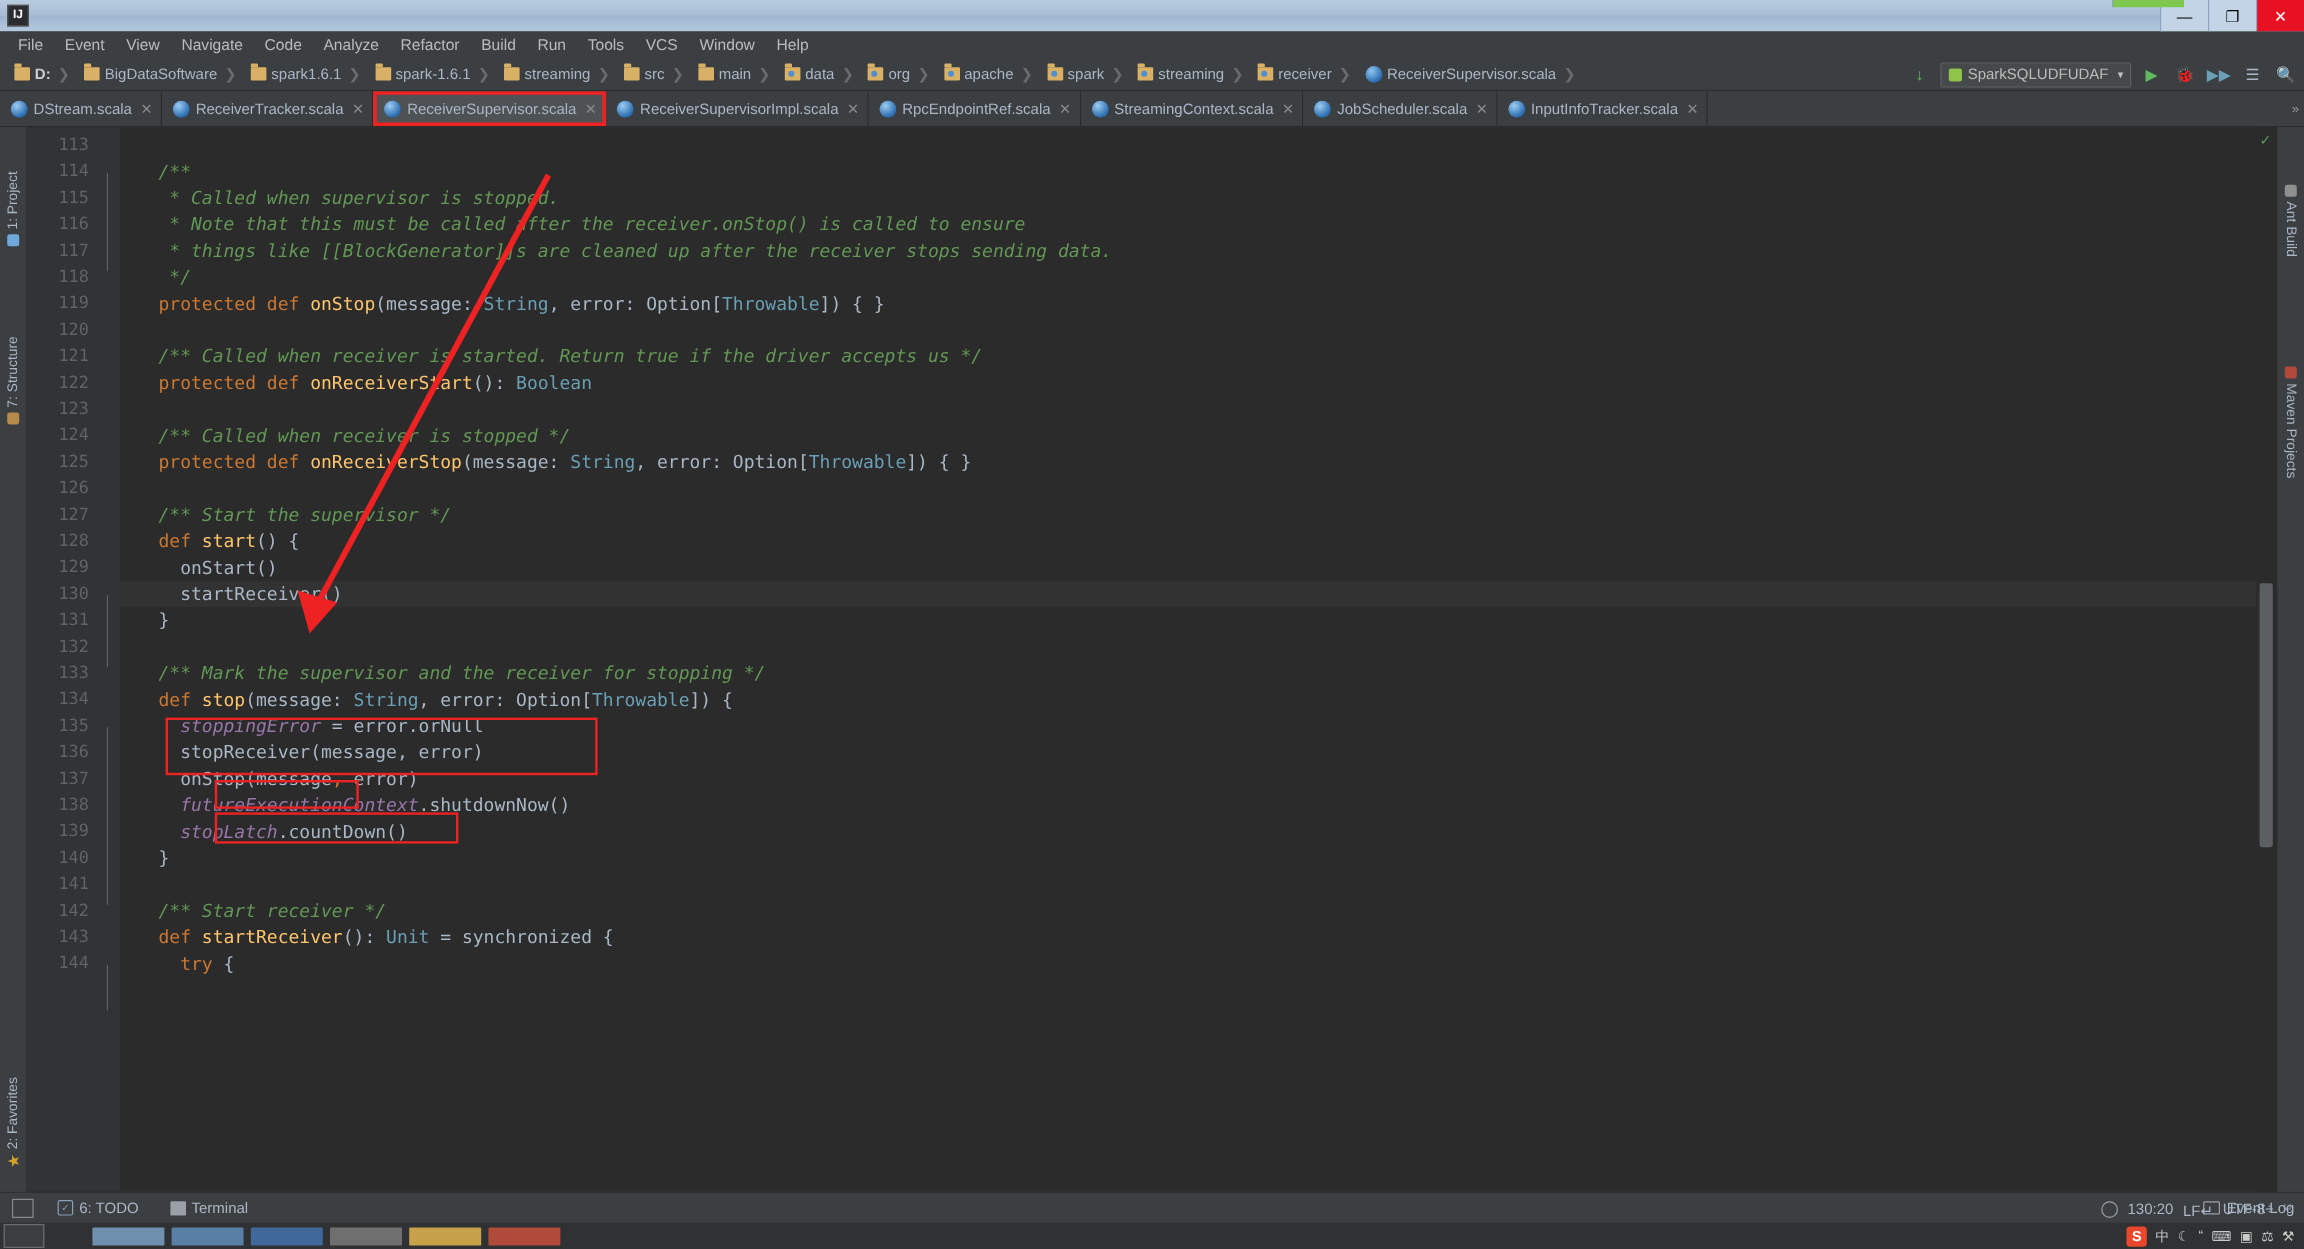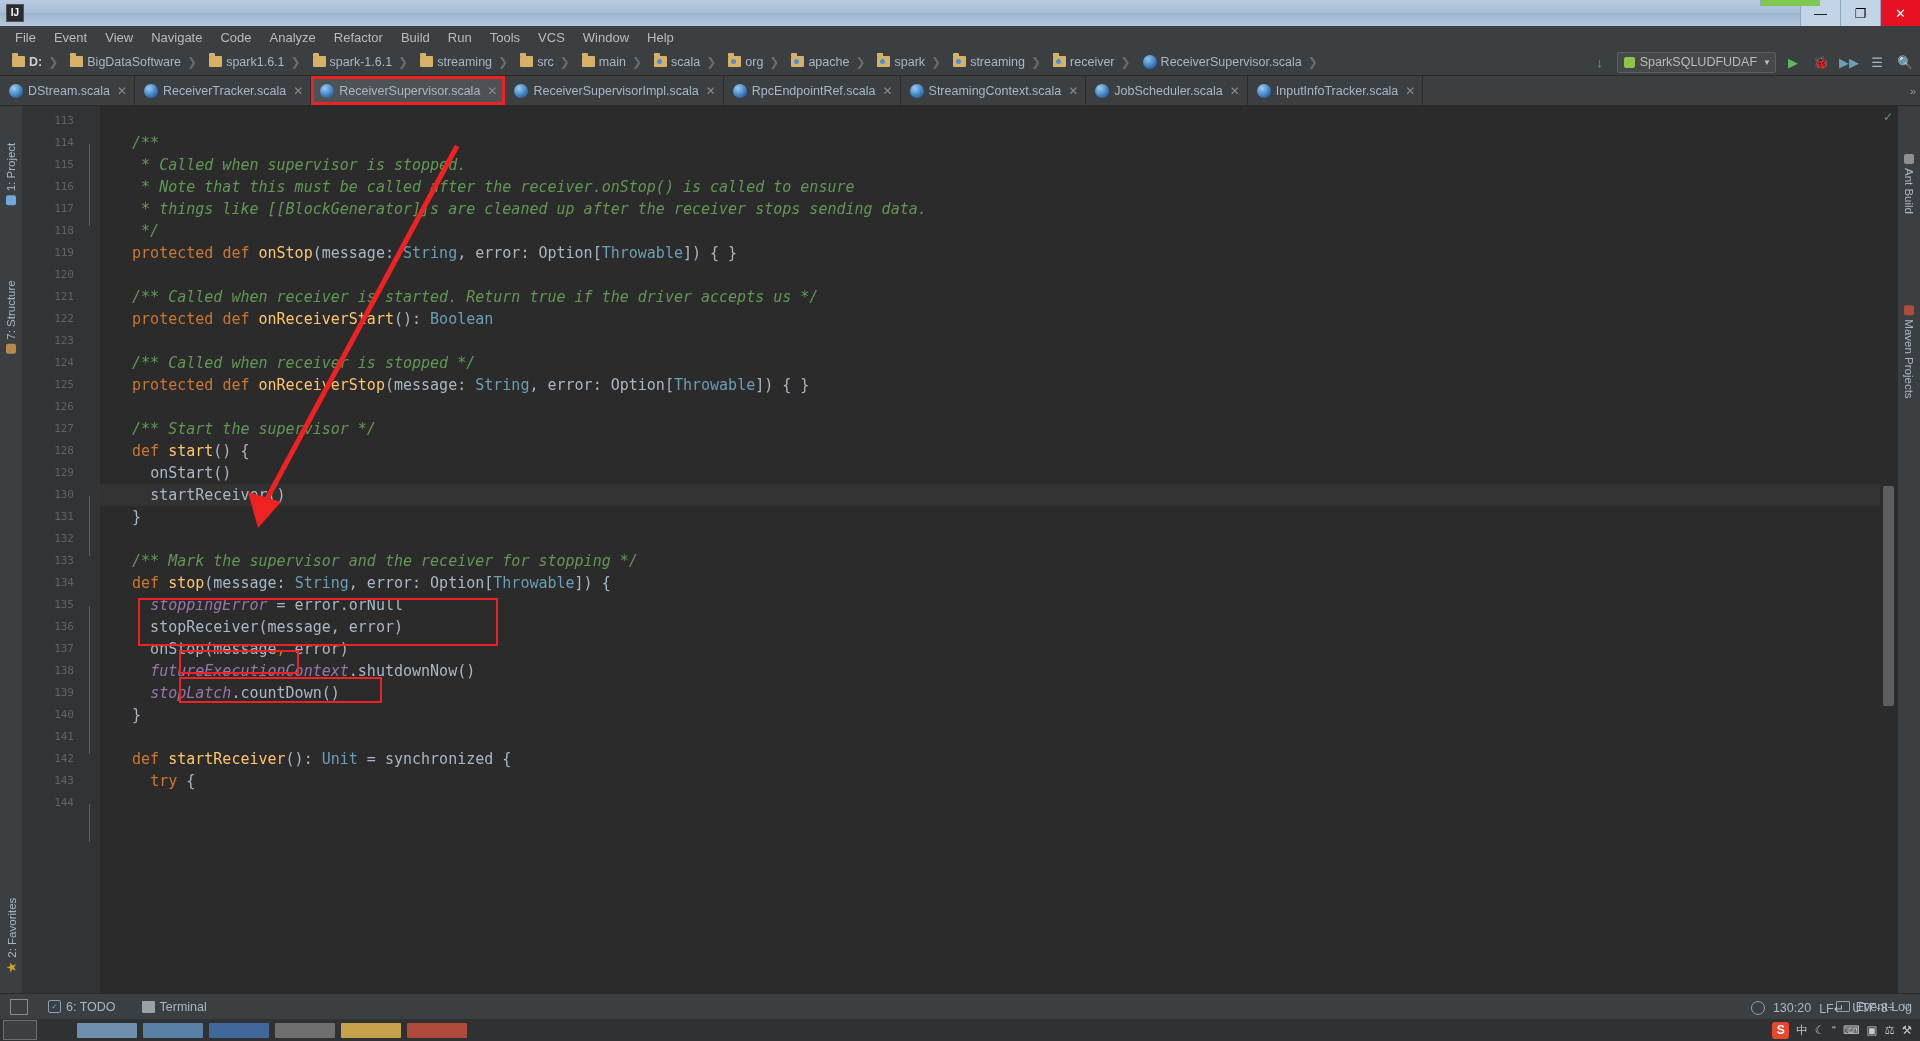--- a/index.html
+++ b/index.html
@@ -67,21 +67,21 @@
   #body{display:flex;height:calc(1041px - 26px - 22px - 28px - 30px - 26px - 22px);}
   .sidestrip{width:22px;background:#3c3f41;color:#a9b7c6;font-size:11.5px;position:relative;flex:none;}
   .sidestrip .vlabel{position:absolute;left:50%;transform-origin:center;white-space:nowrap;
     display:flex;align-items:center;gap:4px;}
   .vl-left{transform:translateX(-50%) rotate(-90deg);}
   .vl-right{transform:translateX(-50%) rotate(90deg);}
   .sqico{width:10px;height:10px;background:#6fa8dc;border-radius:2px;flex:none;}
   .starico{color:#d7a22a;font-size:13px;}
 
   #editorwrap{flex:1;display:flex;background:#2b2b2b;position:relative;overflow:hidden;}
-  #gutter{width:78px;background:#313335;color:#606366;font-size:11px;text-align:right;
+  #gutter{width:78px;background:#313335;color:#606366;font-size:14px;text-align:right;
     padding-top:4px;flex:none;position:relative;font-family:"DejaVu Sans Mono",monospace;}
   #gutter .gl{height:22px;line-height:22px;padding-right:26px;position:relative;}
   #gutter .foldline{position:absolute;right:10px;width:1px;background:#5c5f61;}
 
   #codearea{flex:1;position:relative;padding-top:4px;overflow:hidden;
     font-family:"DejaVu Sans Mono",monospace;font-size:15px;}
   .cl{height:22px;line-height:22px;white-space:pre;padding-left:14px;color:#a9b7c6;}
   .cl.cur{background:#323232;}
   .cmt{color:#629755;font-style:italic;}
   .kw{color:#cc7832;}
@@ -180,21 +180,21 @@
         <span class="lbl">src</span>
         <span class="sep">❯</span>
       </div>
       <div class="crumb">
         <span class="folder"></span>
         <span class="lbl">main</span>
         <span class="sep">❯</span>
       </div>
       <div class="crumb">
         <span class="folder src"></span>
-        <span class="lbl">scala</span>
+        <span class="lbl">data</span>
         <span class="sep">❯</span>
       </div>
       <div class="crumb">
         <span class="folder src"></span>
         <span class="lbl">org</span>
         <span class="sep">❯</span>
       </div>
       <div class="crumb">
         <span class="folder src"></span>
         <span class="lbl">apache</span>
@@ -363,20 +363,21 @@
         <div class="cl"></div>
         <div class="cl">  <span class="cmt">/** Mark the supervisor and the receiver for stopping */</span></div>
         <div class="cl">  <span class="kw">def </span><span class="fn">stop</span><span class="pl">(message: </span><span class="typ">String</span><span class="pl">, error: Option[</span><span class="typ">Throwable</span><span class="pl">]) {</span></div>
         <div class="cl">  <span class="pl">  </span><span class="fld">stoppingError</span><span class="pl"> = error.orNull</span></div>
         <div class="cl">  <span class="pl">  stopReceiver(message, error)</span></div>
         <div class="cl">  <span class="pl">  onStop(message</span><span class="kw">,</span><span class="pl"> error)</span></div>
         <div class="cl">  <span class="pl">  </span><span class="fld">futureExecutionContext</span><span class="pl">.shutdownNow()</span></div>
         <div class="cl">  <span class="pl">  </span><span class="fld">stopLatch</span><span class="pl">.countDown()</span></div>
         <div class="cl">  <span class="pl">}</span></div>
         <div class="cl"></div>
+        <div class="cl">  <span class="cmt">/** Start receiver */</span></div>
         <div class="cl">  <span class="kw">def </span><span class="fn">startReceiver</span><span class="pl">(): </span><span class="typ">Unit</span><span class="pl"> = synchronized {</span></div>
         <div class="cl">  <span class="pl">  </span><span class="kw">try</span><span class="pl"> {</span></div>
       </div>
 
     <div class="redbox" style="left:116px;top:492px;width:360px;height:48px;"></div>
     <div class="redbox" style="left:157px;top:544px;width:120px;height:24px;"></div>
     <div class="redbox" style="left:157px;top:571px;width:203px;height:26px;"></div>
 
     <svg id="arrow" width="400" height="420" style="left:50px;top:30px;" viewBox="0 0 400 420">
       <line x1="385" y1="10" x2="190" y2="372" stroke="#ee2222" stroke-width="5"></line>

